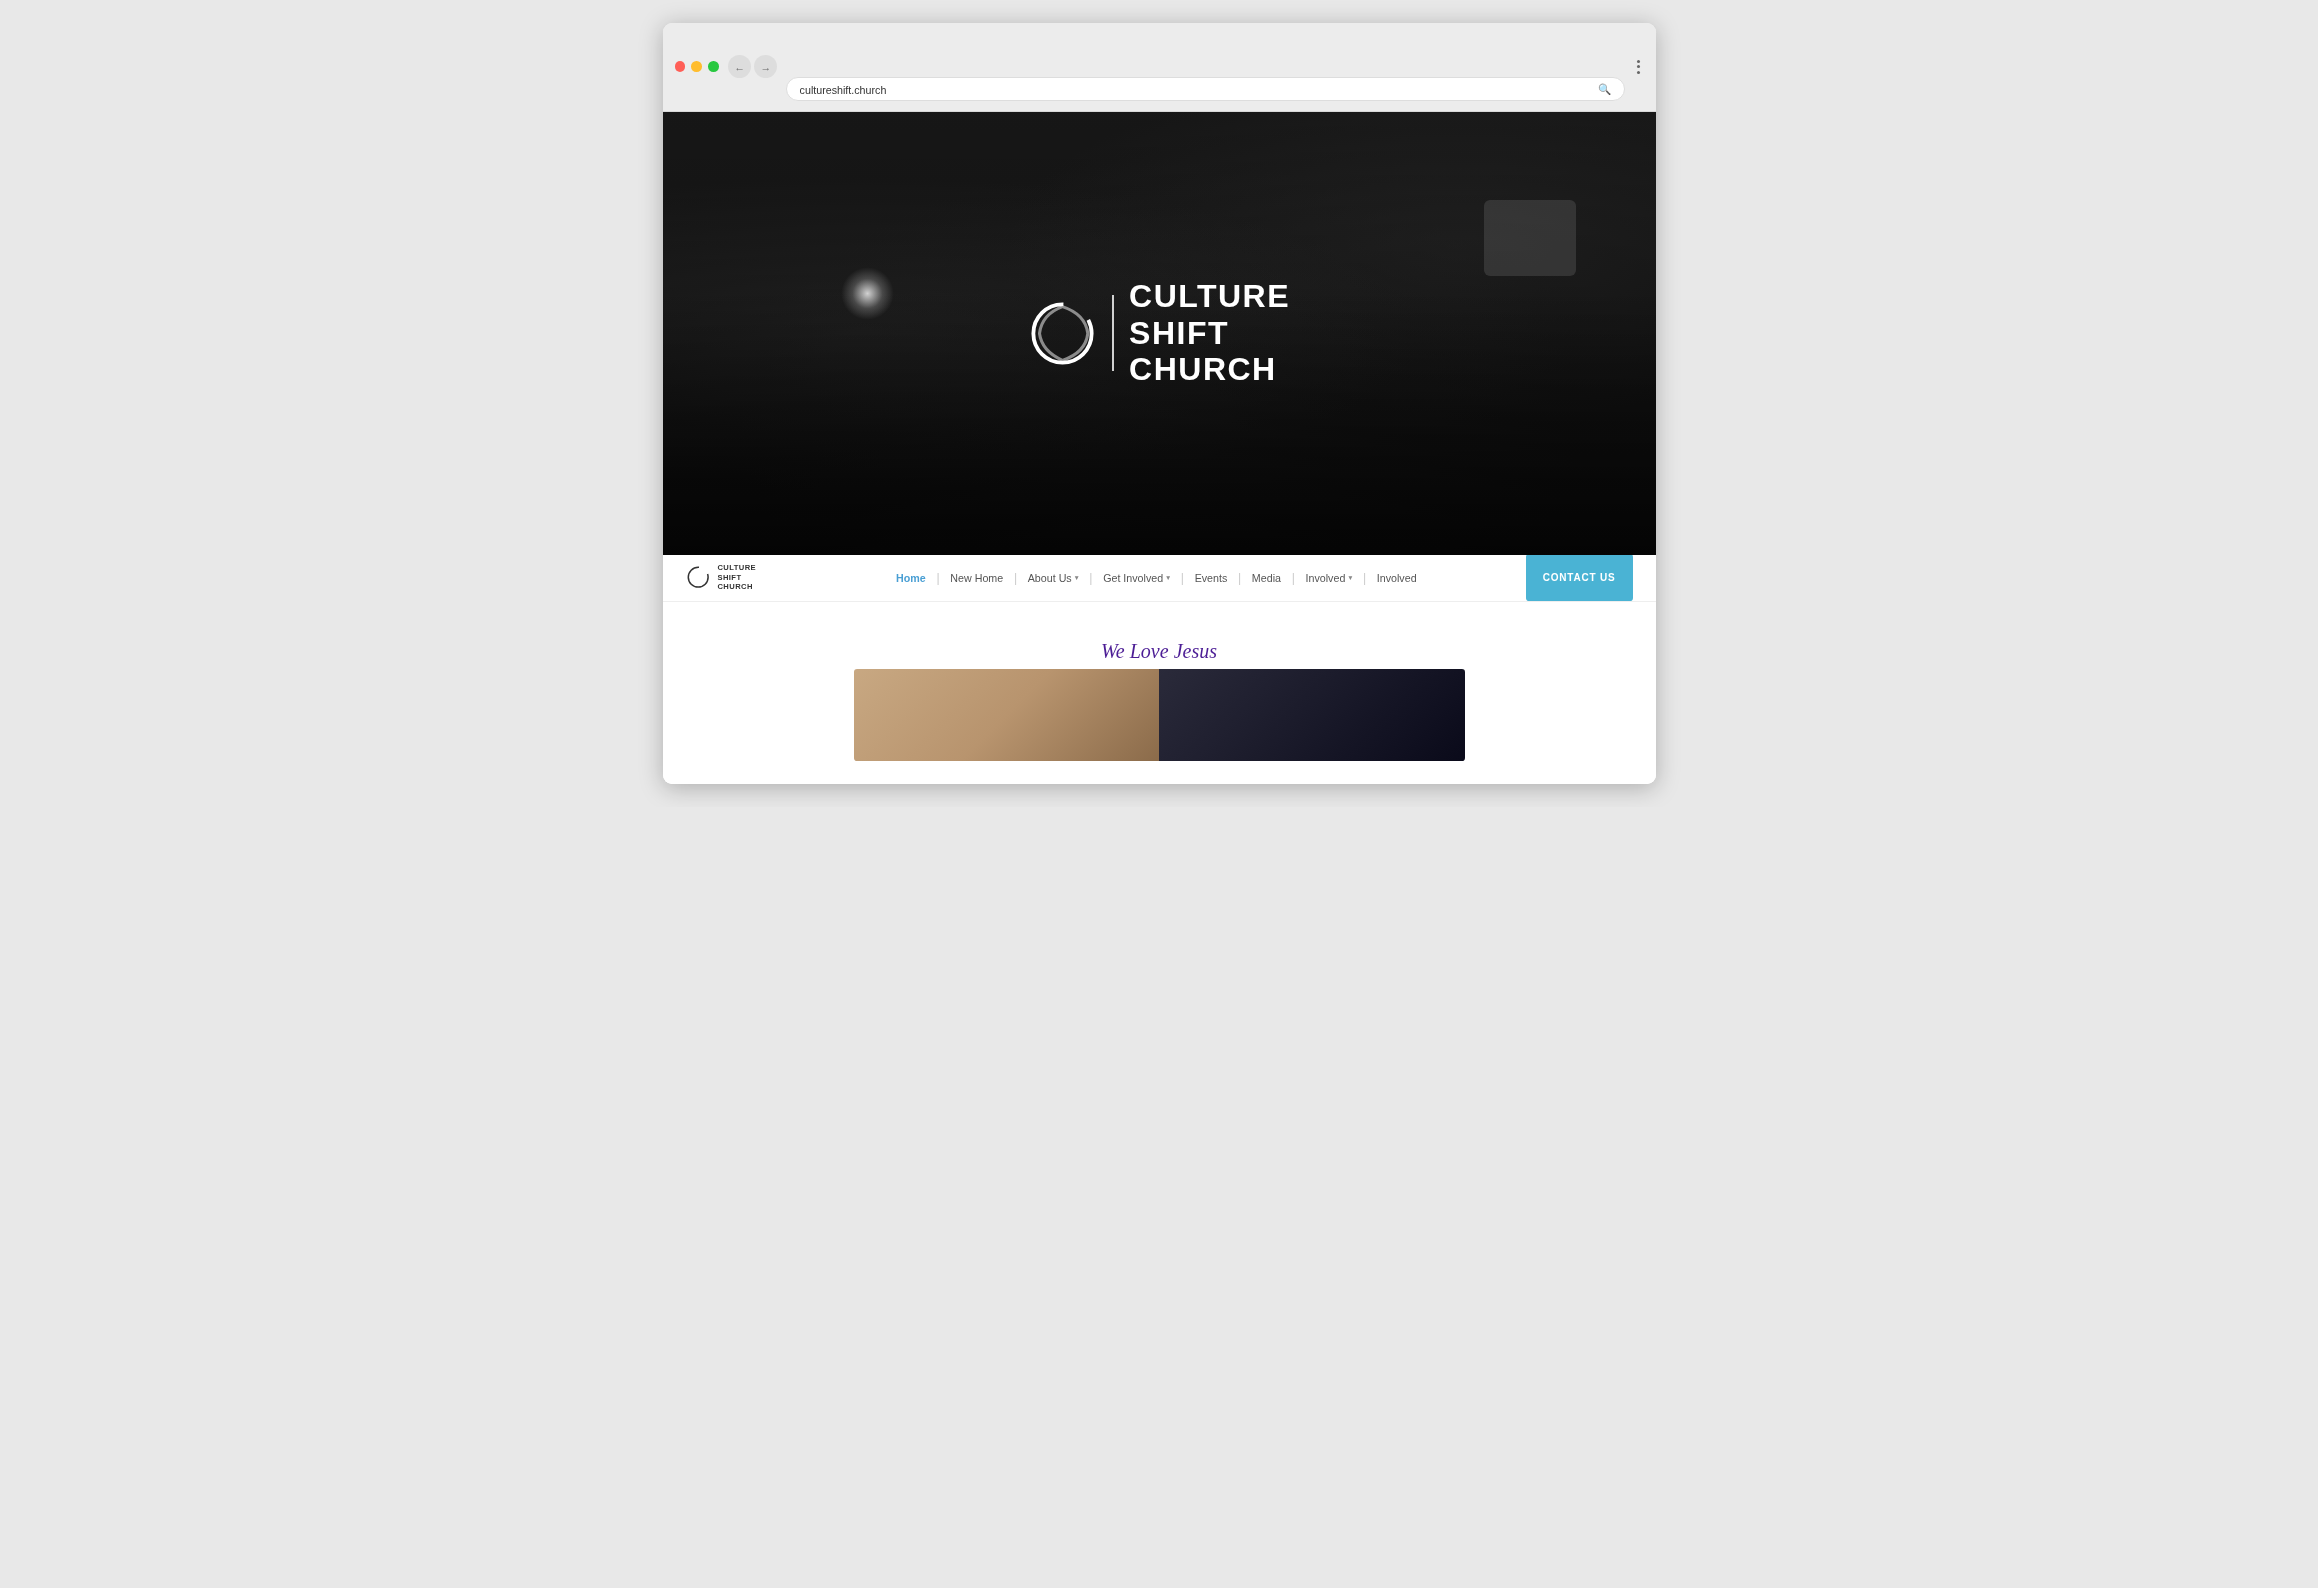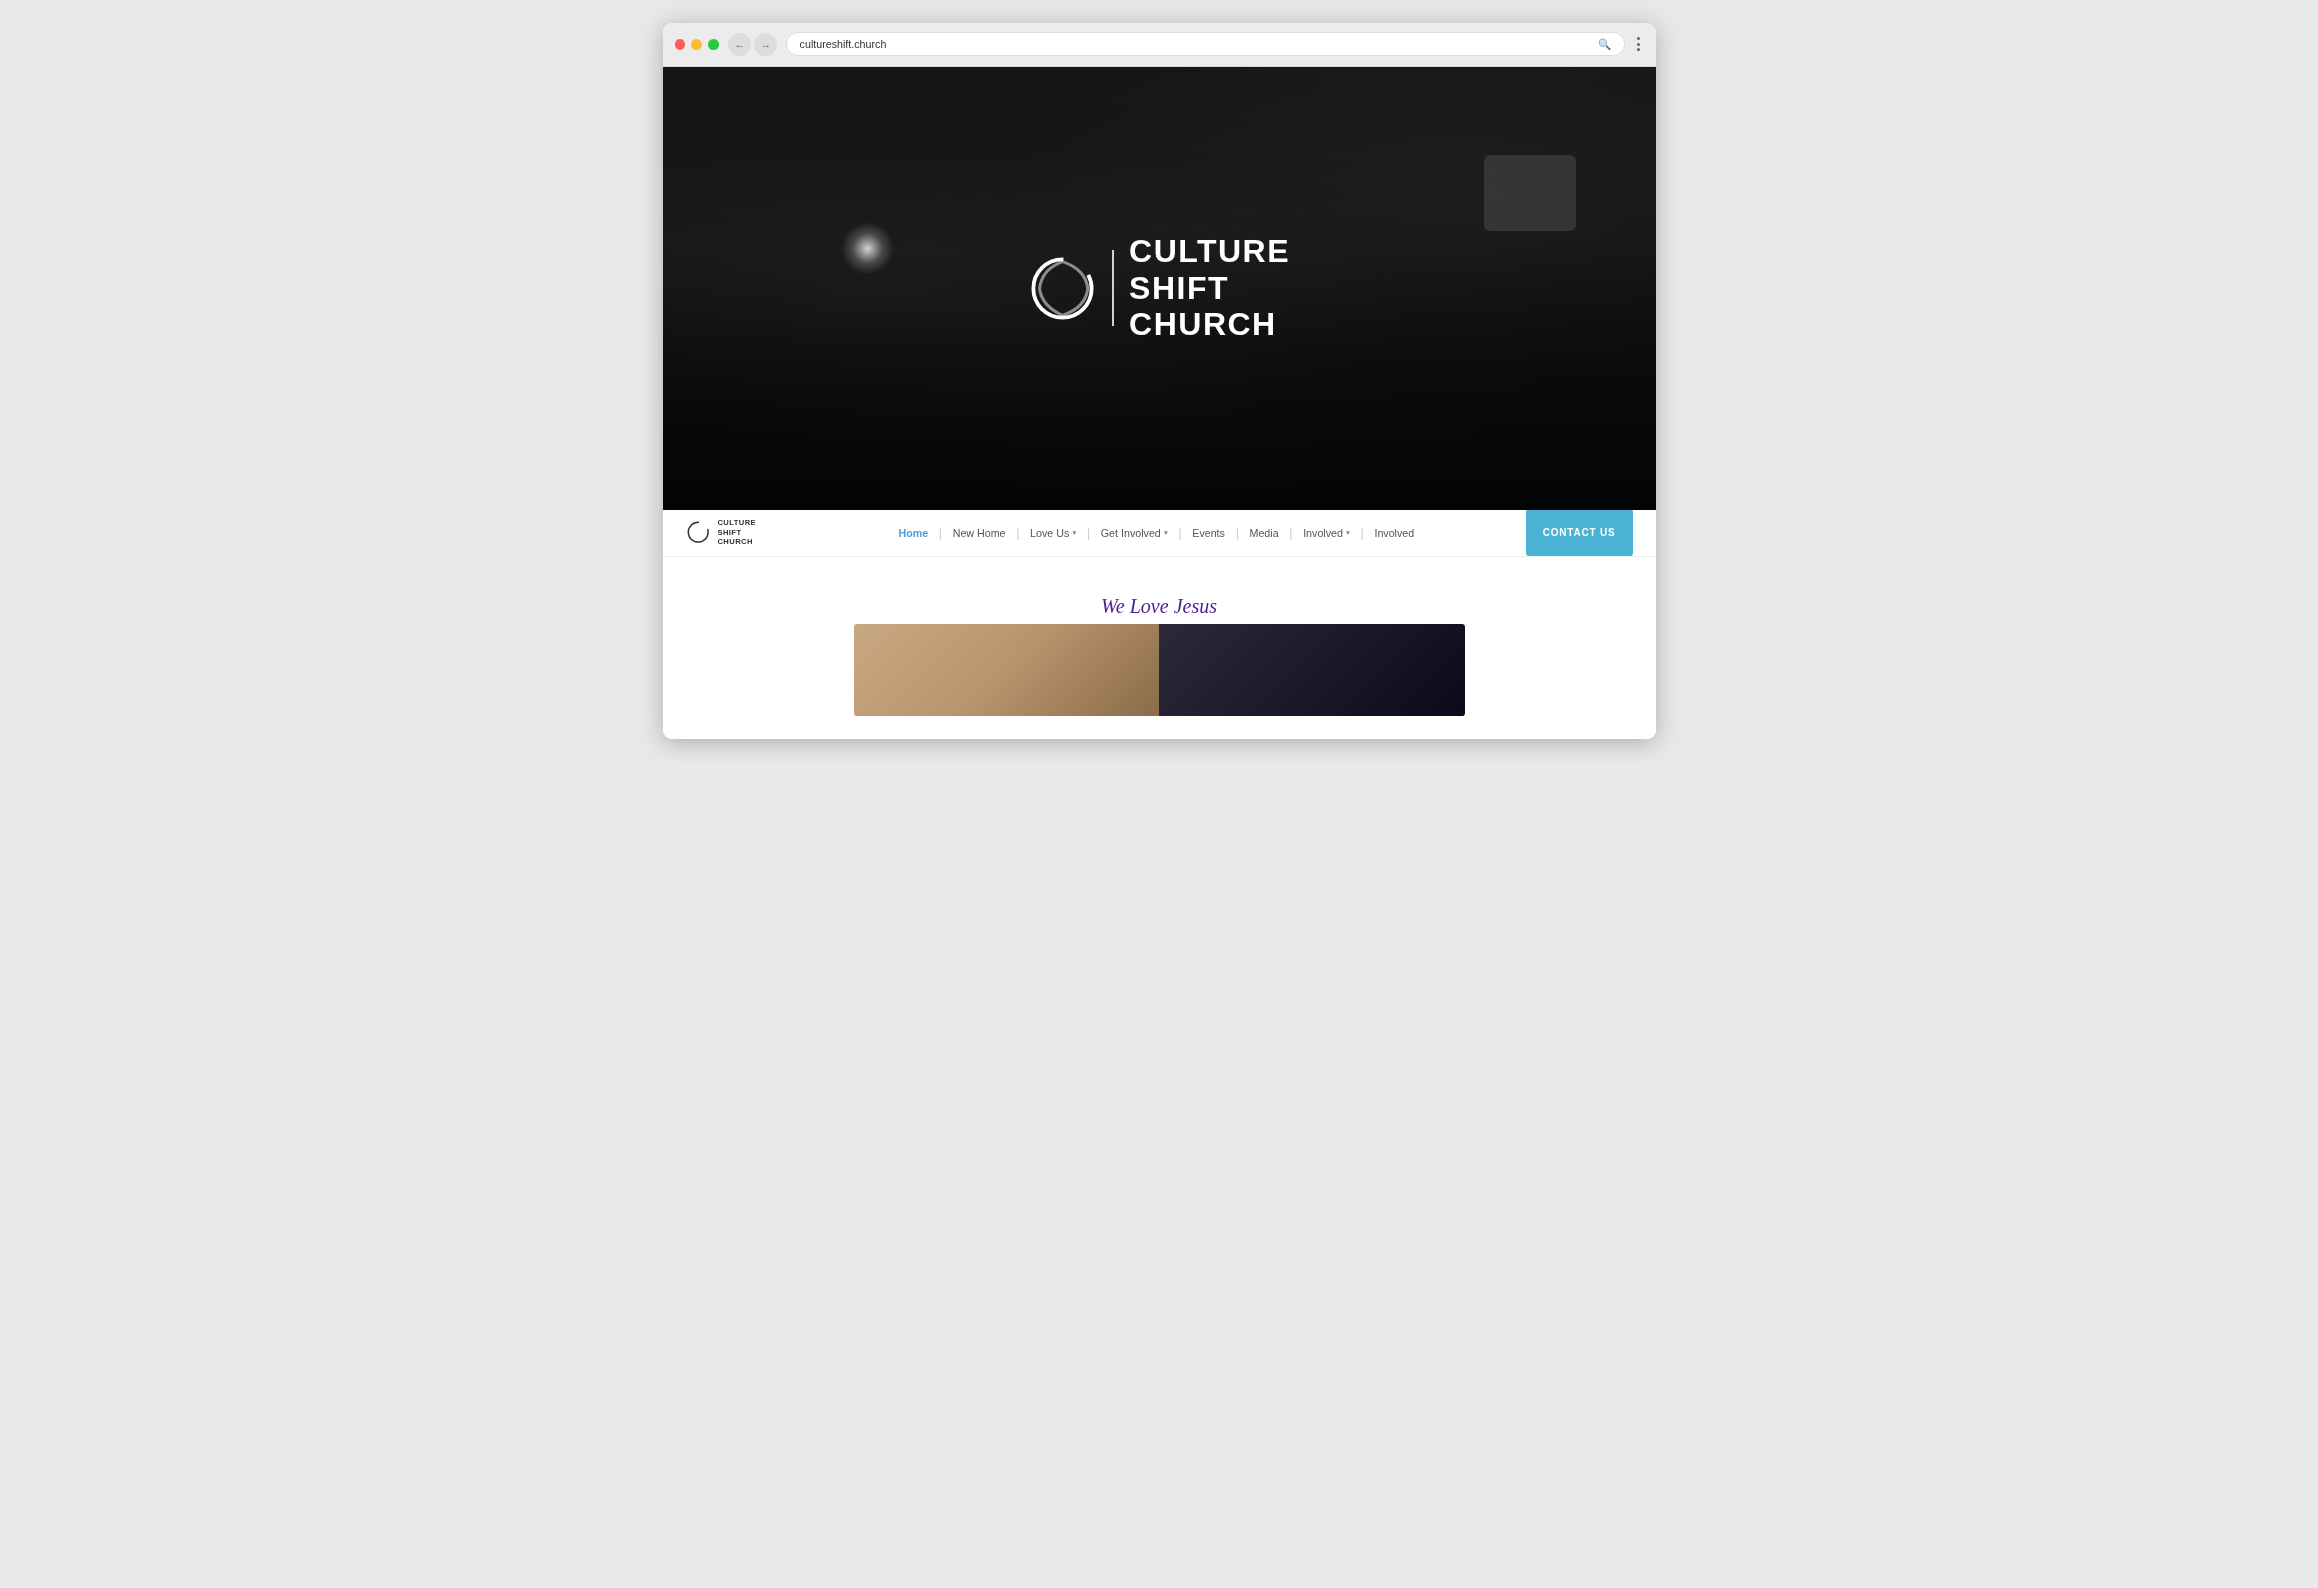--- a/index.html
+++ b/index.html
@@ -57,23 +57,24 @@
       color: #666;
       font-size: 10.7px;
     }
 
     .address-bar {
       flex: 1;
       background: white;
       border-radius: 15.3px;
       padding: 4.6px 12.2px;
       display: flex;
-      align-items: center;
+      align-items: flex-end;
       justify-content: space-between;
       border: 0.8px solid #ddd;
+      margin-top: 45px;
     }
 
     .address-text {
       font-size: 10.7px;
       color: #333;
     }
 
     .search-icon-addr {
       color: #999;
       font-size: 10.7px;
@@ -397,21 +398,21 @@
             <span class="separator">|</span>
           </li>
         <li>
           <a class="nav-link">New Home</a>
         </li>
         <li>
             <span class="separator">|</span>
           </li>
         <li>
           <a class="nav-link">
-            <span>Love Us</span>
+            <span>About Us</span>
             <span class="dropdown-arrow">▾</span>
           </a>
         </li>
         <li>
             <span class="separator">|</span>
           </li>
         <li>
           <a class="nav-link">
             <span>Get Involved</span>
             <span class="dropdown-arrow">▾</span>

